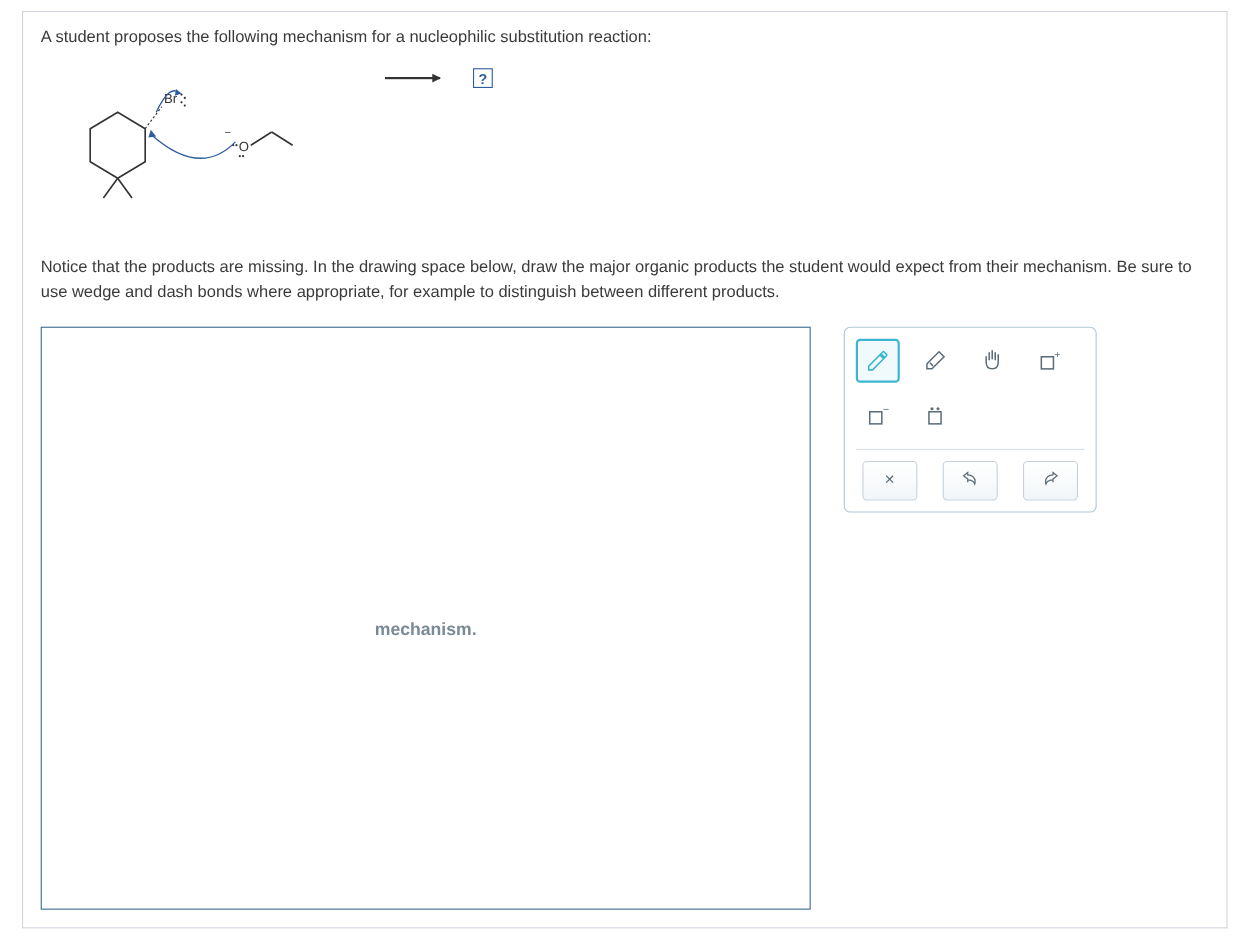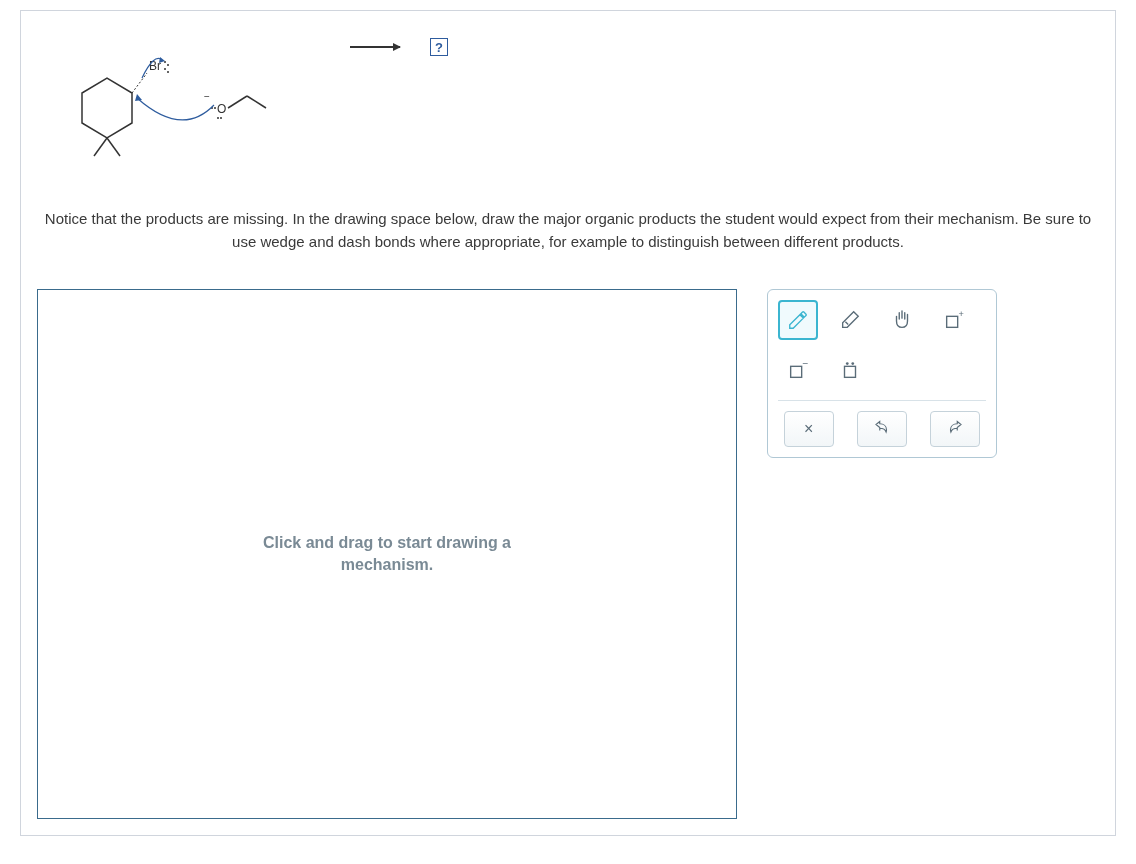--- a/index.html
+++ b/index.html
@@ -58,23 +58,22 @@
       height: 18px;
       border: 1.5px solid #2e5c9e;
       color: #2e5c9e;
       display: flex;
       align-items: center;
       justify-content: center;
       font-size: 13px;
       font-weight: bold;
     }
     .instruction-text {
-      margin-bottom: 36px;
+      margin-bottom: 20px;
       line-height: 1.5;
-      text-align: center;
     }
     .workspace {
       display: flex;
       gap: 30px;
       align-items: flex-start;
     }
     .drawing-canvas {
       border: 1.5px solid #3a6b8c;
       width: 700px;
       height: 530px;
@@ -141,20 +140,21 @@
       justify-content: center;
       cursor: pointer;
       color: #5a6c78;
       font-size: 16px;
     }
   </style>
 </head>
 <body>
 
 <div class="container">
+  <p class="problem-text">A student proposes the following mechanism for a nucleophilic substitution reaction:</p>
 
   <div class="mechanism-area">
     <svg class="mechanism-svg" viewBox="0 0 280 140">
 
       <polygon points="30,55 55,40 80,55 80,85 55,100 30,85" fill="none" stroke="#333" stroke-width="1.5"></polygon>
 
       <line x1="55" y1="100" x2="42" y2="118" stroke="#333" stroke-width="1.5"></line>
       <line x1="55" y1="100" x2="68" y2="118" stroke="#333" stroke-width="1.5"></line>
 
       <line x1="80" y1="55" x2="95" y2="35" stroke="#333" stroke-width="1" stroke-dasharray="2,2"></line>
@@ -186,21 +186,21 @@
       <div class="reaction-arrow"></div>
       <div class="question-box">?</div>
     </div>
   </div>
 
   <p class="instruction-text">Notice that the products are missing. In the drawing space below, draw the major organic products the student would expect from their mechanism. Be sure to use wedge and dash bonds where appropriate, for example to distinguish between different products.</p>
 
   <div class="workspace">
     <div class="drawing-canvas">
       <div class="canvas-placeholder">
-        <span>Click and drag to start drawing a</span><br>
+        <br>
         <span>mechanism.</span>
       </div>
     </div>
 
     <div class="toolbar">
       <div class="tool-row">
         <button class="tool-btn active">
           <svg viewBox="0 0 24 24">
               <path d="M3 17.25V21h3.75L17.81 9.94l-3.75-3.75L3 17.25zM20.71 7.04a1 1 0 0 0 0-1.41l-2.34-2.34a1 1 0 0 0-1.41 0l-1.83 1.83 3.75 3.75 1.83-1.83z" fill="none" stroke="#3bb5d0" stroke-width="1.5"></path>
             </svg>

